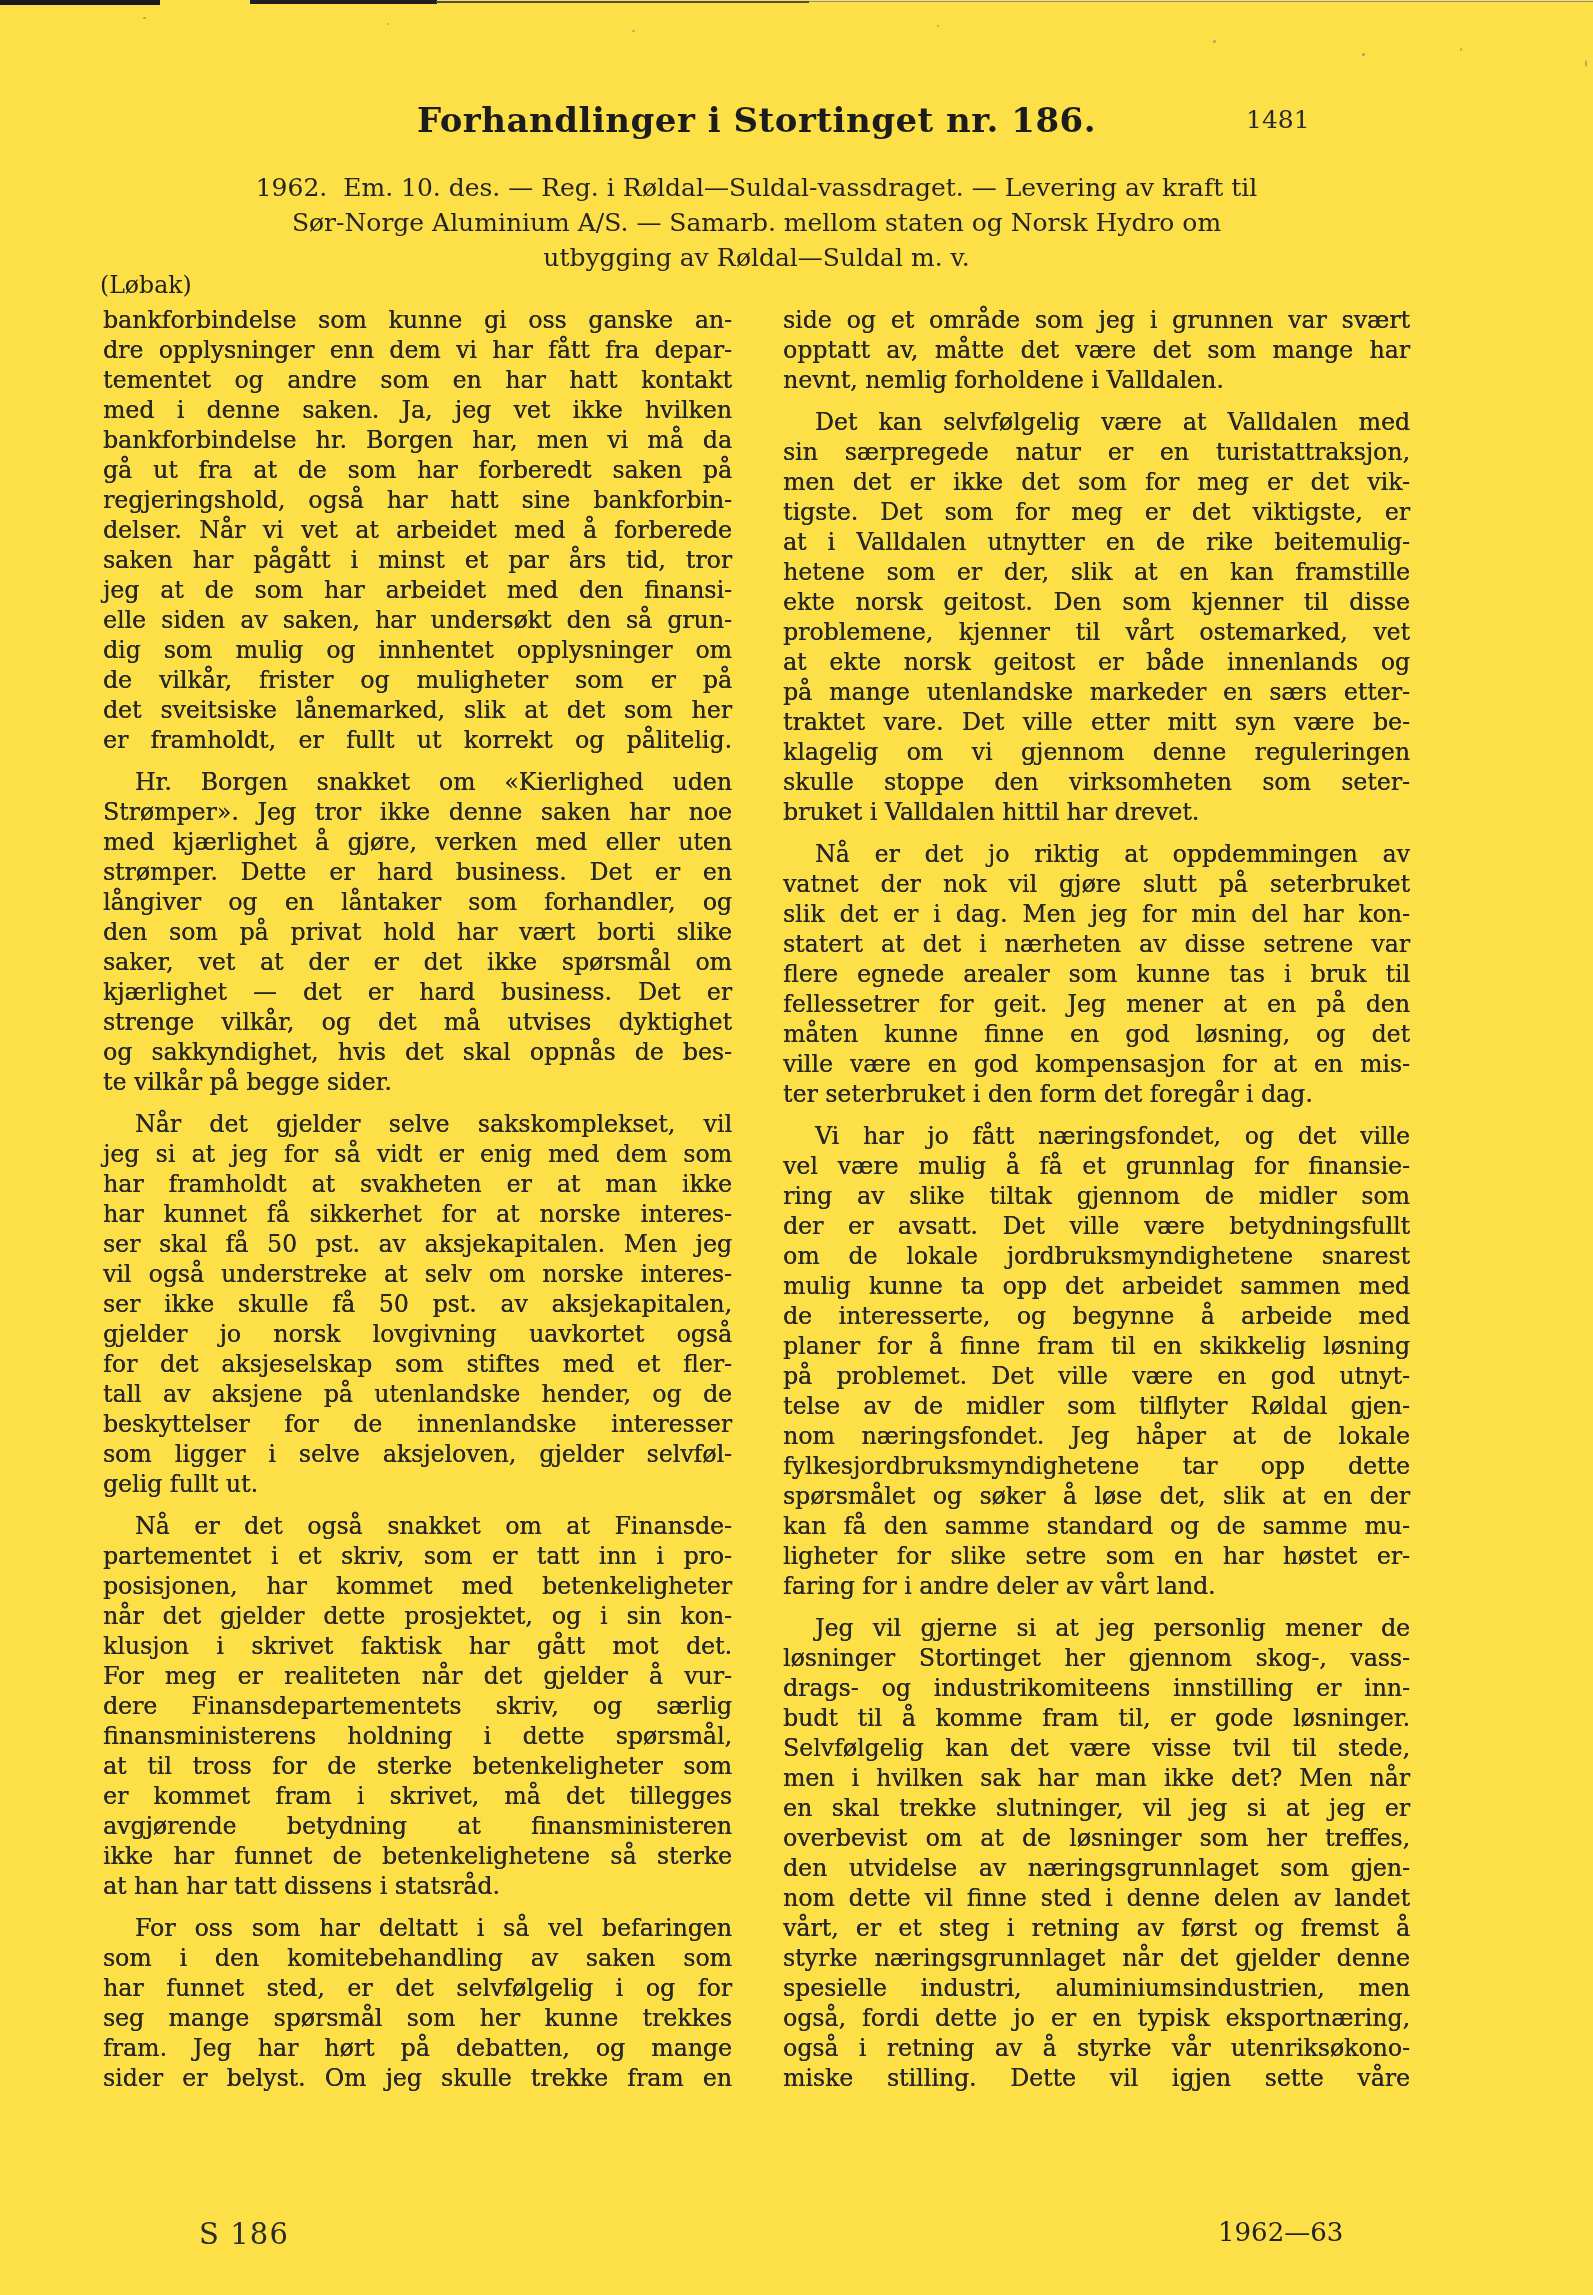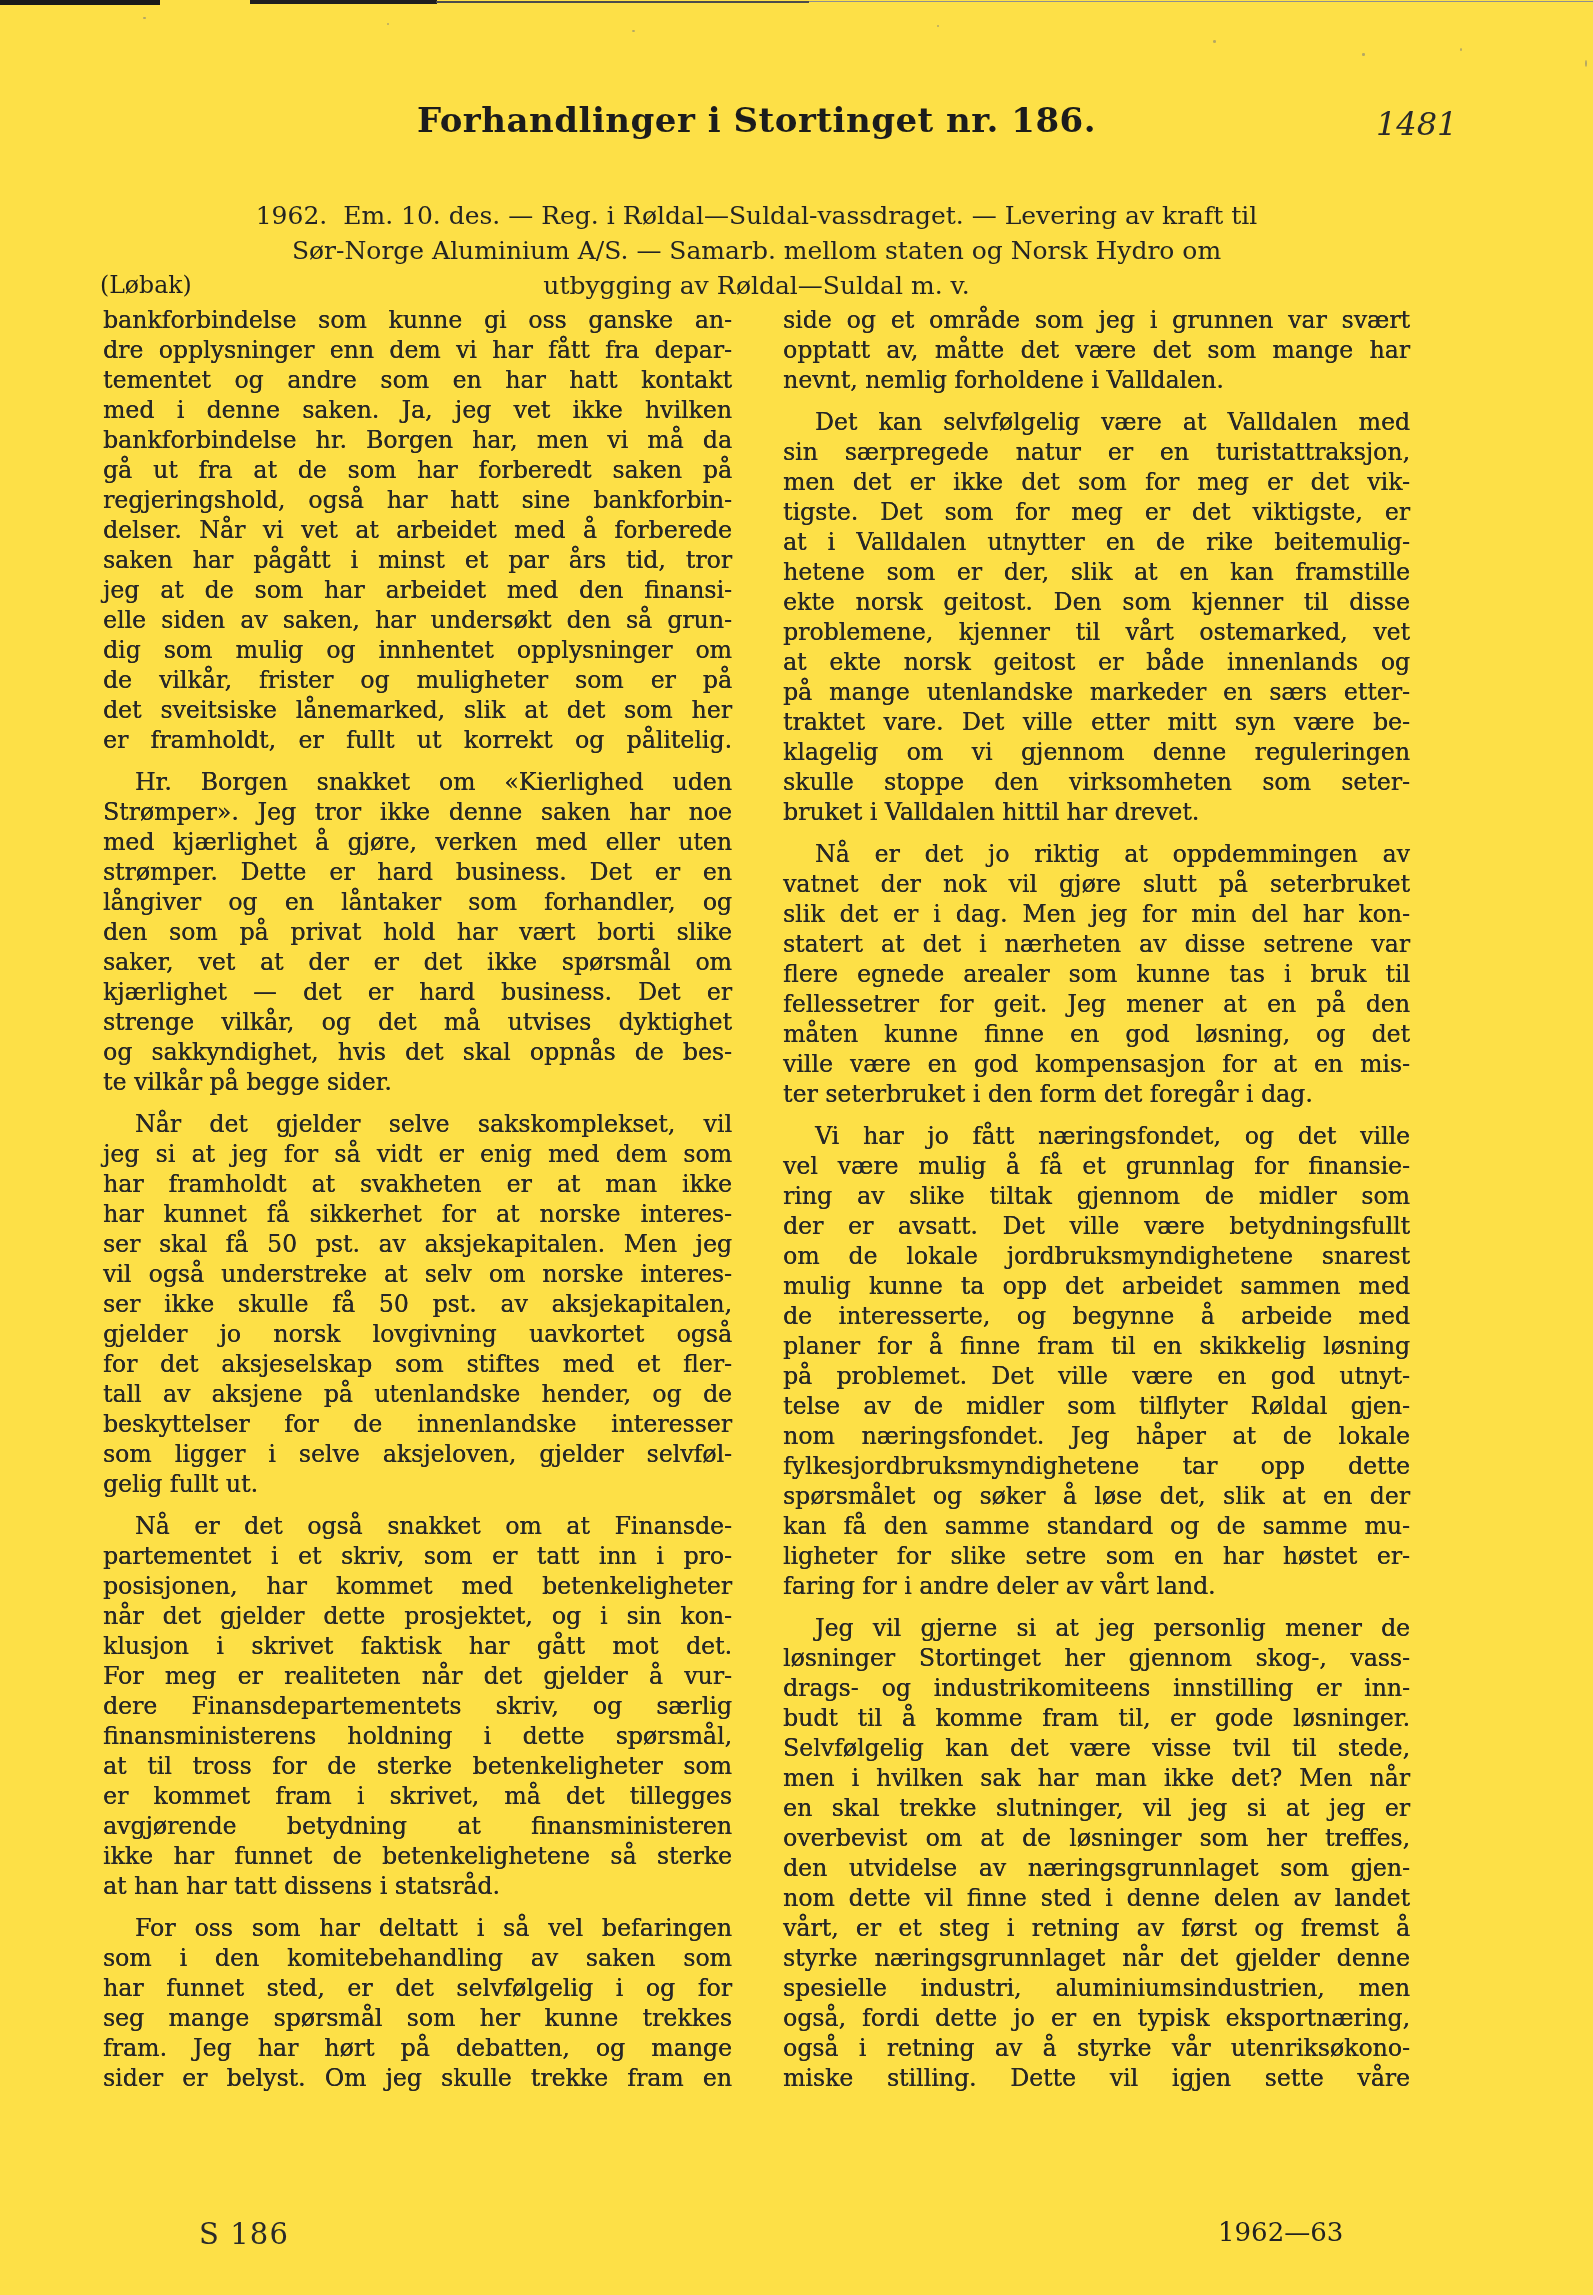--- a/index.html
+++ b/index.html
@@ -11,25 +11,25 @@
     color:#262626;
     overflow:hidden;
     padding-left:28px;
   }
   .page-title{
     position:absolute;left:103px;top:100px;width:1307px;
     text-align:center;font-size:34px;font-weight:700;color:#1c1c1c;
     letter-spacing:0.5px;white-space:nowrap;
   }
   .page-number{
-    position:absolute;left:1376px;top:105px;font-size:32px;color:#2a2a2a;font-style:italic;
+    position:absolute;left:1246px;top:105px;font-size:25px;color:#2a2a2a;
   }
   .subtitle{
     position:absolute;left:103px;top:170px;width:1307px;
-    text-align:center;font-size:25px;line-height:35px;color:#242424;margin-top:28px;
+    text-align:center;font-size:25px;line-height:35px;color:#242424;
   }
   .speaker{
     position:absolute;left:100px;top:271px;
     font-size:23.6px;font-weight:400;color:#1f1f1f;
   }
   .columns{
     position:absolute;left:103px;top:305px;width:1307px;
     display:flex;gap:51px;
   }
   .col{width:629px;}

